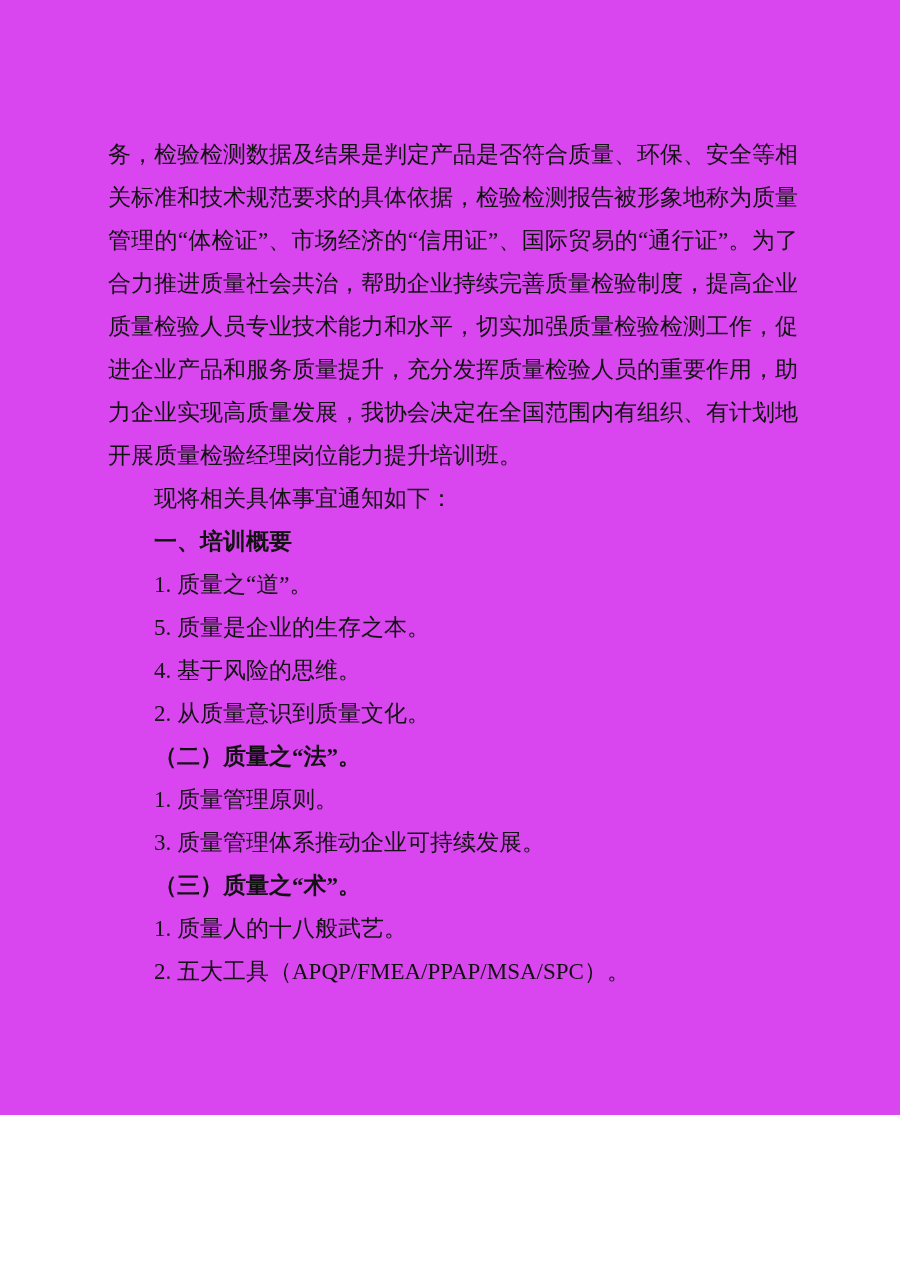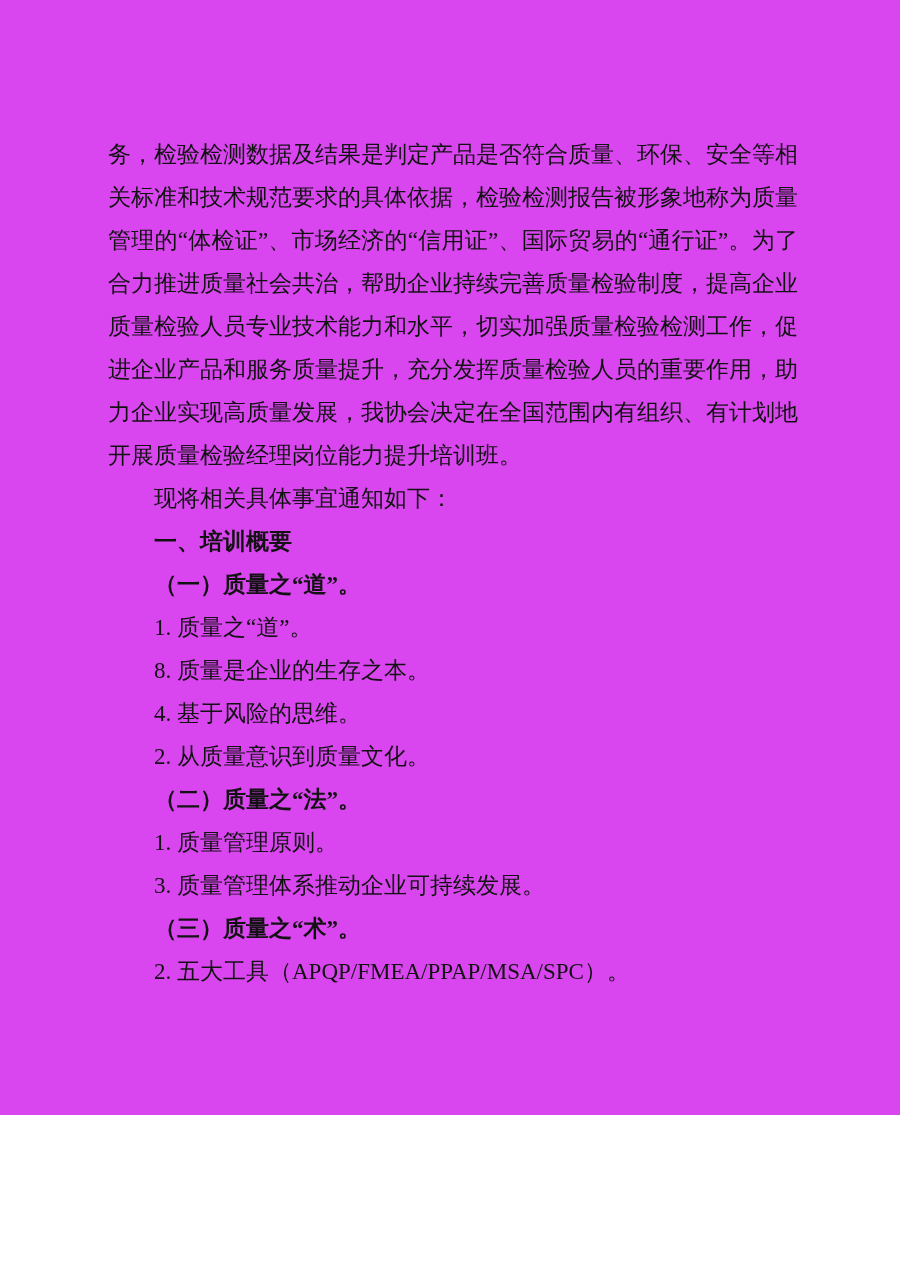--- a/index.html
+++ b/index.html
@@ -51,25 +51,25 @@
   }
 </style>
 </head>
 <body>
 
 <div class="page">
   <div class="content">
     <p class="body-text">务，检验检测数据及结果是判定产品是否符合质量、环保、安全等相关标准和技术规范要求的具体依据，检验检测报告被形象地称为质量管理的“体检证”、市场经济的“信用证”、国际贸易的“通行证”。为了合力推进质量社会共治，帮助企业持续完善质量检验制度，提高企业质量检验人员专业技术能力和水平，切实加强质量检验检测工作，促进企业产品和服务质量提升，充分发挥质量检验人员的重要作用，助力企业实现高质量发展，我协会决定在全国范围内有组织、有计划地开展质量检验经理岗位能力提升培训班。</p>
     <p class="body-text indent">现将相关具体事宜通知如下：</p>
     <p class="h1 indent">一、培训概要</p>
-    <p class="h2 indent">（一）质量之“道”。</p>
     <p class="body-text indent">1. 质量之“道”。</p>
-    <p class="body-text indent">8. 质量是企业的生存之本。</p>
+    <p class="body-text indent">5. 质量是企业的生存之本。</p>
     <p class="body-text indent">4. 基于风险的思维。</p>
     <p class="body-text indent">2. 从质量意识到质量文化。</p>
     <p class="h2 indent">（二）质量之“法”。</p>
     <p class="body-text indent">1. 质量管理原则。</p>
     <p class="body-text indent">3. 质量管理体系推动企业可持续发展。</p>
     <p class="h2 indent">（三）质量之“术”。</p>
+    <p class="body-text indent">1. 质量人的十八般武艺。</p>
     <p class="body-text indent">2. 五大工具（APQP/FMEA/PPAP/MSA/SPC）。</p>
   </div>
   <div class="footer">— 2 —</div>
 </div>
 
 </body></html>

